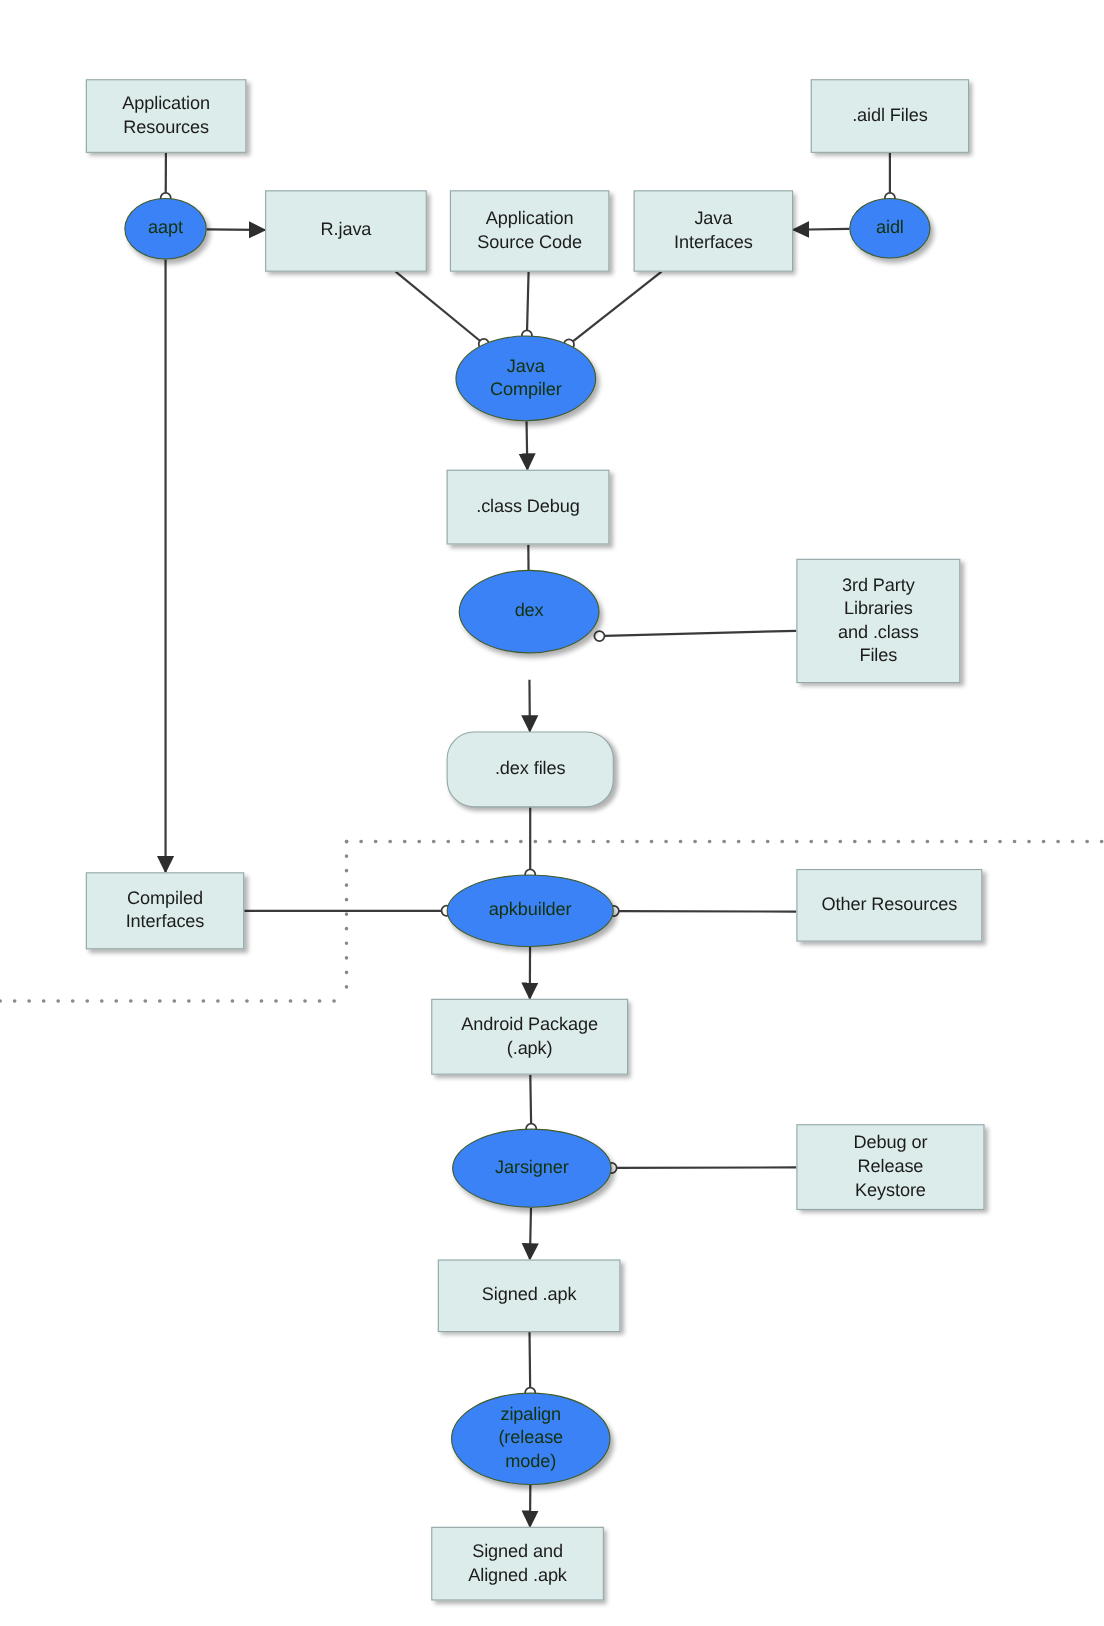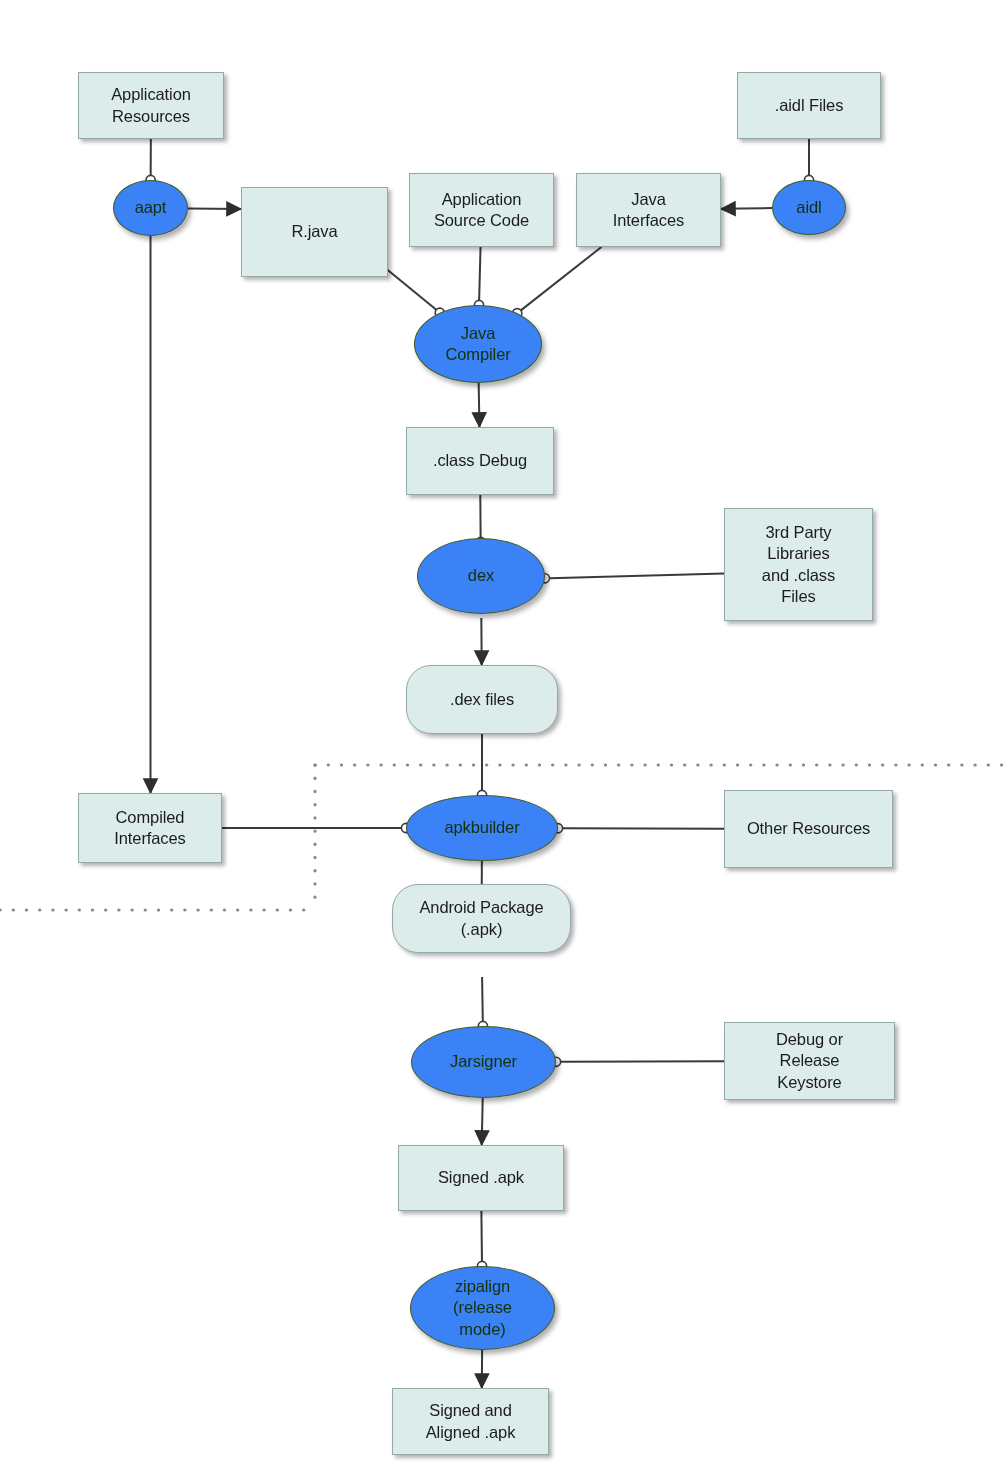--- a/index.html
+++ b/index.html
@@ -136,64 +136,64 @@
       <div class="node box" style="left: 78px; top: 72px; width: 146px; height: 67px;">
         <span class="lbl">Application
 Resources</span>
       </div>
       <div class="node box" style="left: 737px; top: 72px; width: 144px; height: 67px;">
         <span class="lbl">.aidl Files</span>
       </div>
       <div class="node ellipse" style="left: 113px; top: 180px; width: 75px; height: 56px;">
         <span class="lbl">aapt</span>
       </div>
-      <div class="node box" style="left: 241px; top: 187px; width: 147px; height: 90px; text-align: right;">
+      <div class="node box" style="left: 241px; top: 173px; width: 147px; height: 74px; text-align: right;">
         <span class="lbl">R.java</span>
       </div>
       <div class="node box" style="left: 409px; top: 173px; width: 145px; height: 74px;">
         <span class="lbl">Application
 Source Code</span>
       </div>
       <div class="node box" style="left: 576px; top: 173px; width: 145px; height: 74px;">
         <span class="lbl">Java
 Interfaces</span>
       </div>
       <div class="node ellipse" style="left: 772px; top: 180px; width: 74px; height: 55px;">
         <span class="lbl">aidl</span>
       </div>
       <div class="node ellipse" style="left: 414px; top: 305px; width: 128px; height: 78px;">
         <span class="lbl">Java
 Compiler</span>
       </div>
       <div class="node box" style="left: 406px; top: 427px; width: 148px; height: 68px;">
         <span class="lbl">.class Debug</span>
       </div>
-      <div class="node ellipse" style="left: 417px; top: 538px; width: 128px; height: 76px;">
+      <div class="node ellipse" style="left: 417px; top: 518px; width: 128px; height: 76px;">
         <span class="lbl">dex</span>
       </div>
       <div class="node box" style="left: 724px; top: 508px; width: 149px; height: 113px;">
         <span class="lbl">3rd Party
 Libraries
 and .class
 Files</span>
       </div>
       <div class="node box" style="left: 406px; top: 665px; width: 152px; height: 69px; border-radius: 25px;">
         <span class="lbl">.dex files</span>
       </div>
       <div class="node box" style="left: 78px; top: 793px; width: 144px; height: 70px;">
         <span class="lbl">Compiled
 Interfaces</span>
       </div>
       <div class="node ellipse" style="left: 406px; top: 795px; width: 152px; height: 66px; text-align: right;">
         <span class="lbl">apkbuilder</span>
       </div>
-      <div class="node box" style="left: 724px; top: 790px; width: 169px; height: 78px;">
+      <div class="node box" style="left: 724px; top: 790px; width: 169px; height: 66px;">
         <span class="lbl">Other Resources</span>
       </div>
-      <div class="node box" style="left: 392px; top: 884px; width: 179px; height: 69px; border-radius: 26px;">
+      <div class="node box" style="left: 392px; top: 908px; width: 179px; height: 69px;">
         <span class="lbl">Android Package
 (.apk)</span>
       </div>
       <div class="node ellipse" style="left: 411px; top: 1026px; width: 145px; height: 72px;">
         <span class="lbl">Jarsigner</span>
       </div>
       <div class="node box" style="left: 724px; top: 1022px; width: 171px; height: 78px;">
         <span class="lbl">Debug or
 Release
 Keystore</span>

